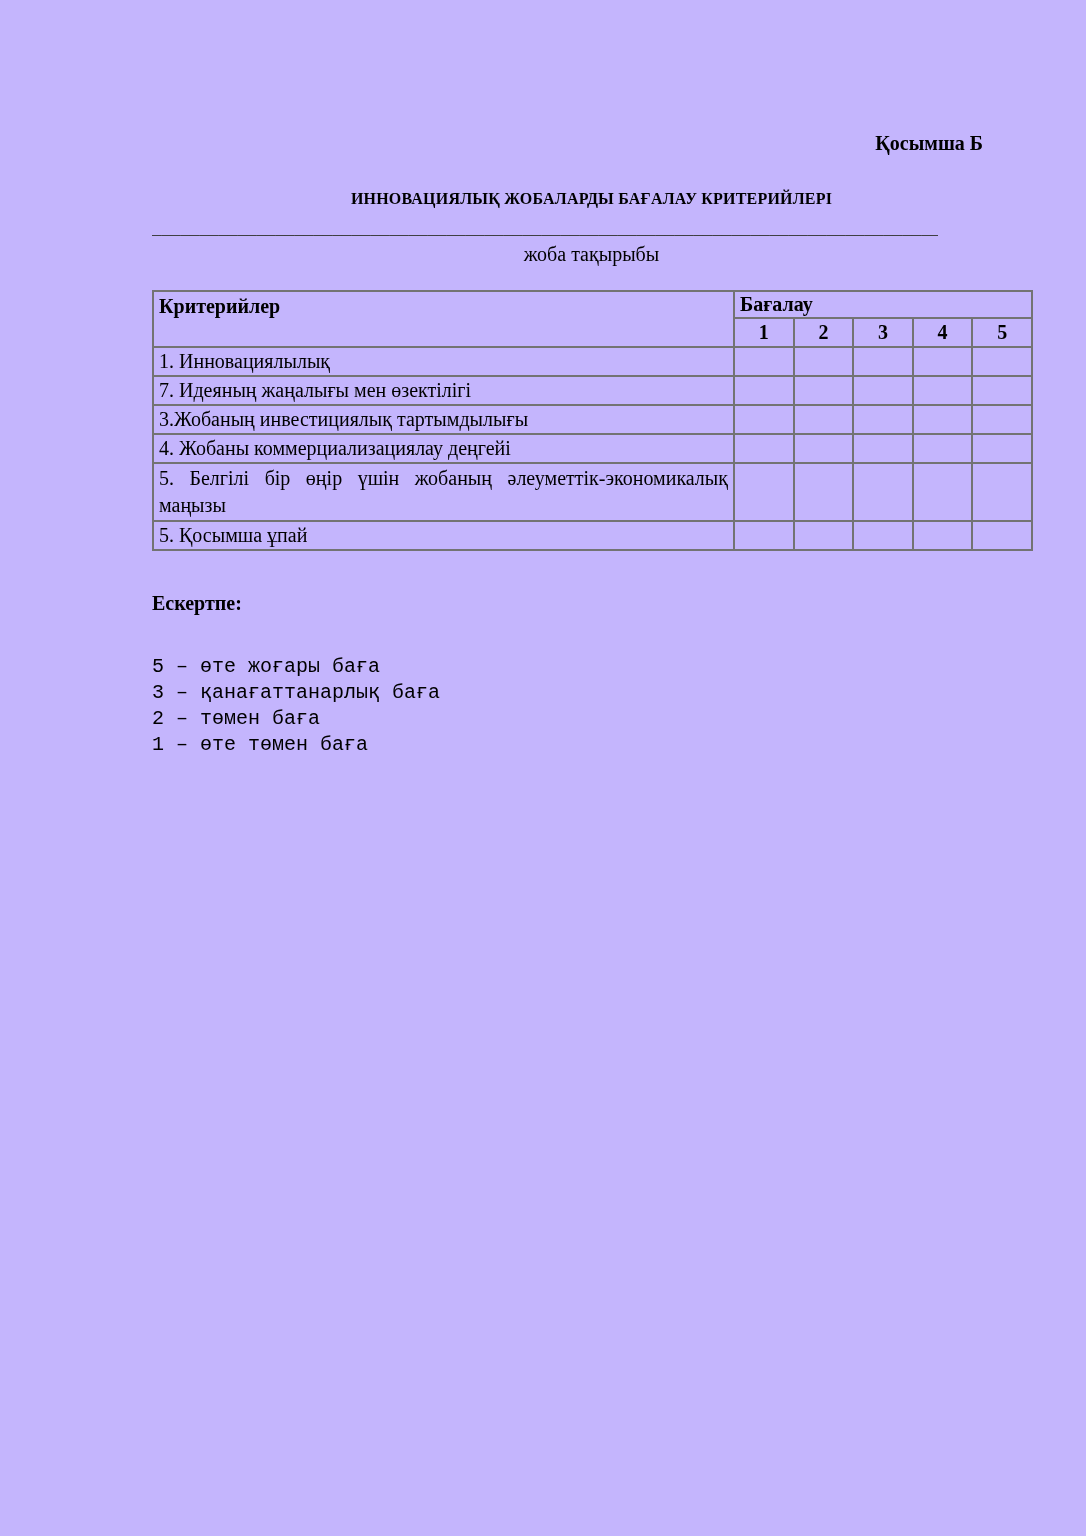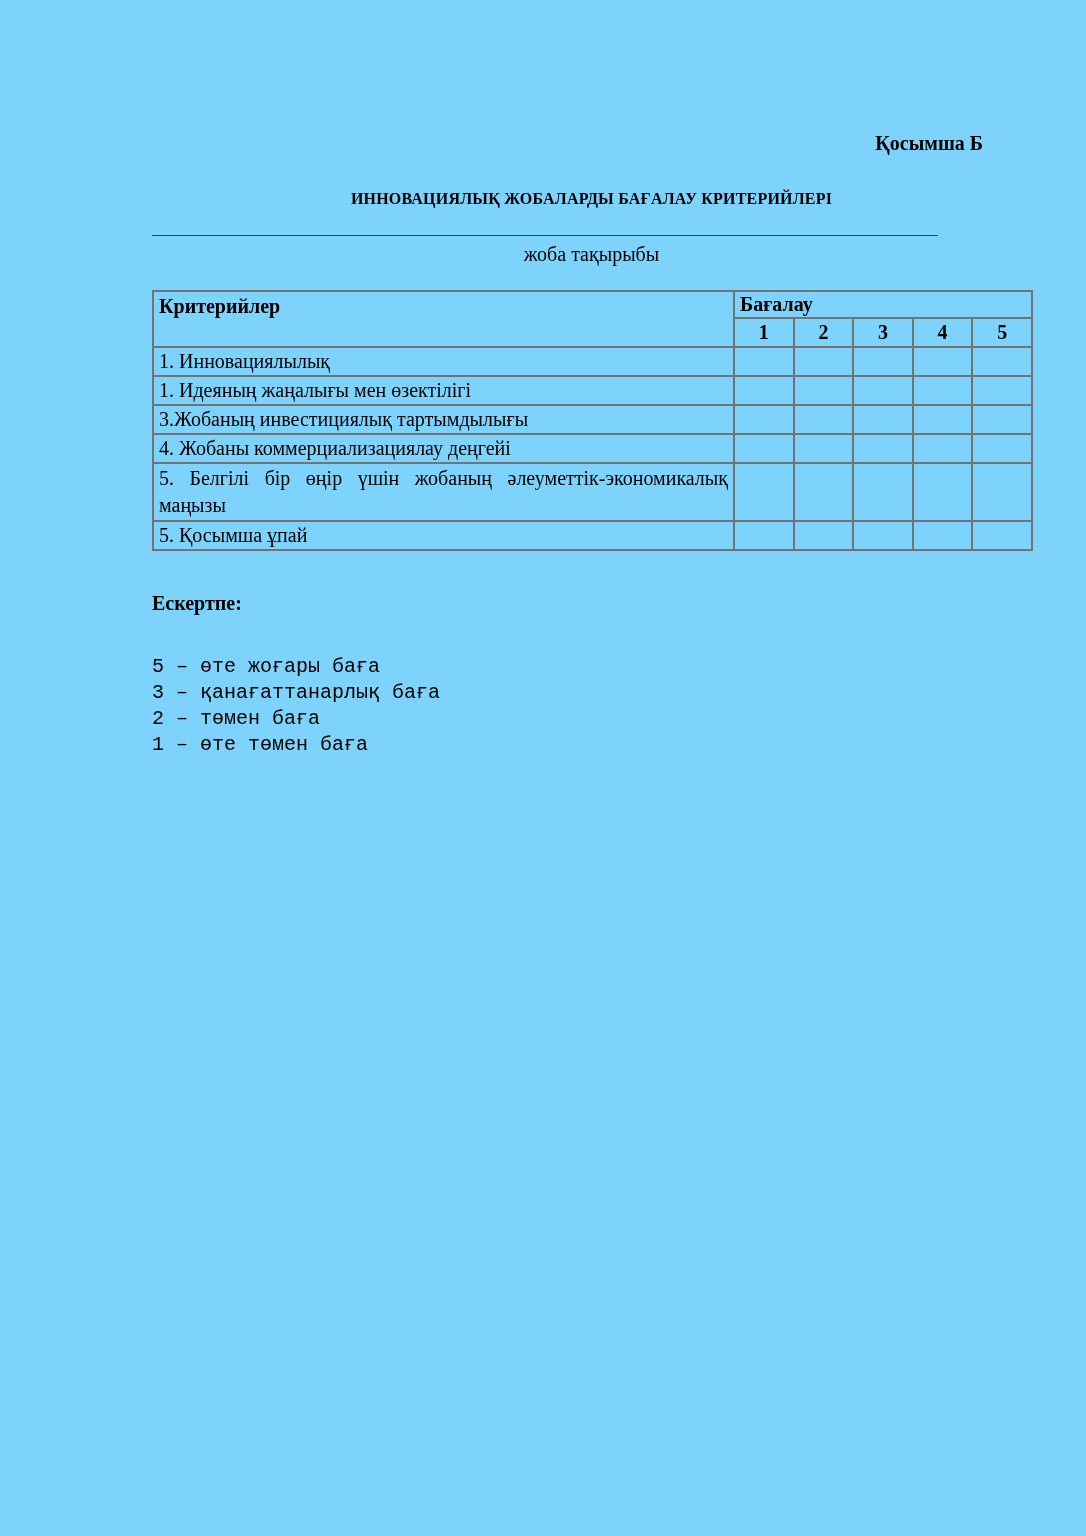--- a/index.html
+++ b/index.html
@@ -1,21 +1,21 @@
 <!DOCTYPE html>
 <html><head>
 <meta charset="utf-8">
 <style>
   html, body { margin: 0; padding: 0; background: #e8e8e8; }
   .page {
     position: relative;
     width: 1086px;
     height: 1536px;
     margin: 0 auto;
-    background: #7dd3fc;
+    background: #c4b5fd;
     font-family: "Liberation Serif", "DejaVu Serif", serif;
     color: #000;
     overflow: hidden;
   }
   .appendix {
     padding-top: 131px;
     padding-right: 103px;
     text-align: right;
     font-weight: bold;
     font-size: 20px;
@@ -117,21 +117,21 @@
     <tbody>
       <tr>
         <td>1. Инновациялылық</td>
         <td></td>
           <td></td>
           <td></td>
           <td></td>
           <td></td>
       </tr>
       <tr>
-        <td>1. Идеяның жаңалығы мен өзектілігі</td>
+        <td>7. Идеяның жаңалығы мен өзектілігі</td>
         <td></td>
           <td></td>
           <td></td>
           <td></td>
           <td></td>
       </tr>
       <tr>
         <td>3.Жобаның инвестициялық тартымдылығы</td>
         <td></td>
           <td></td>

